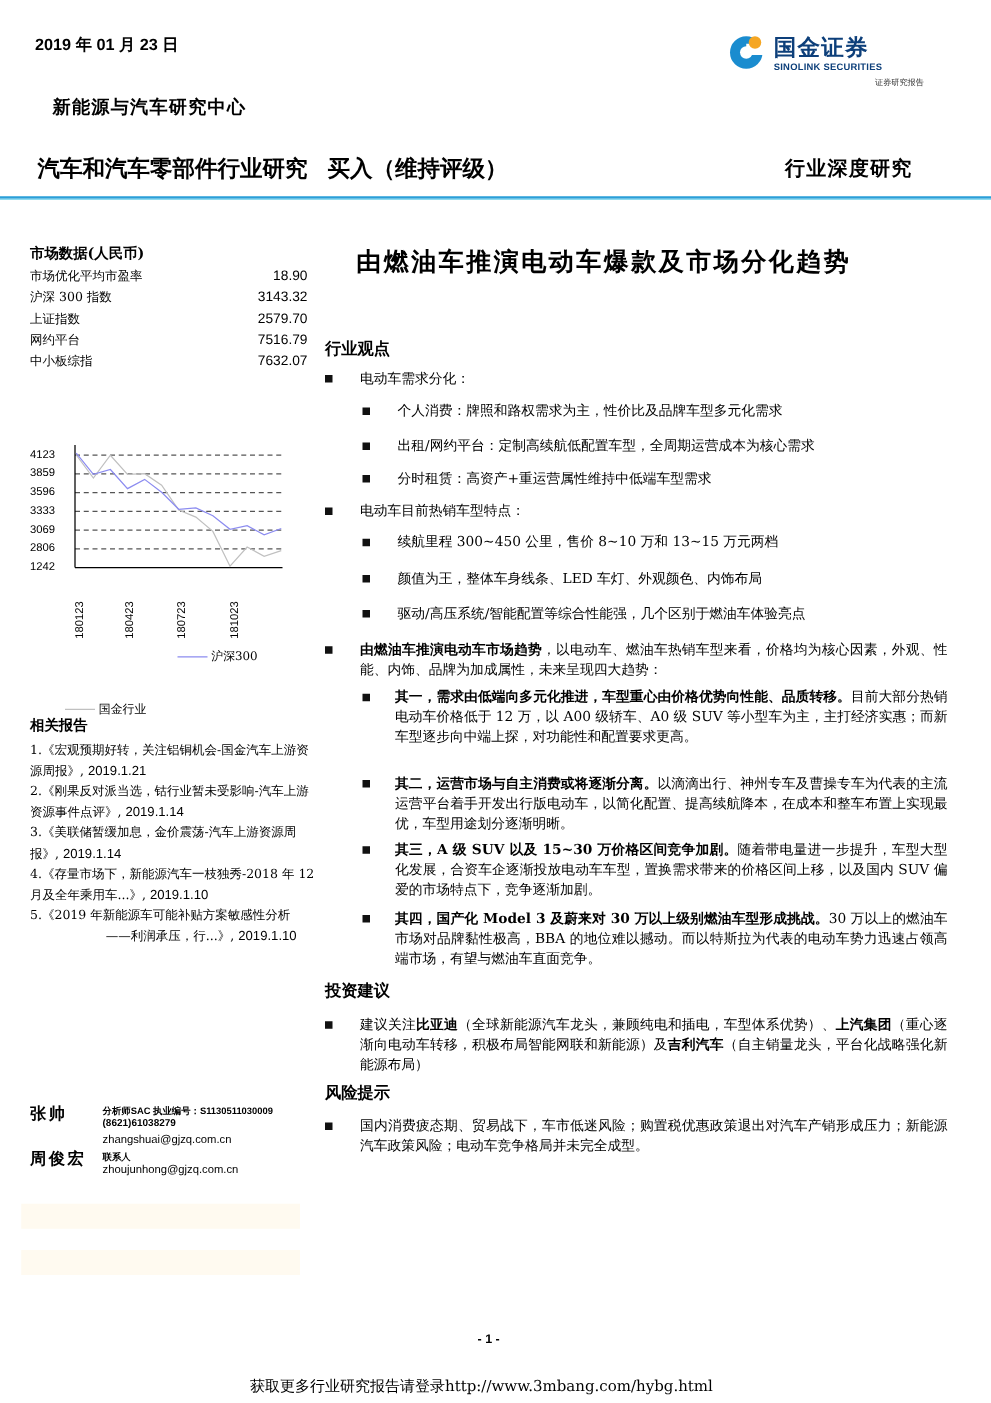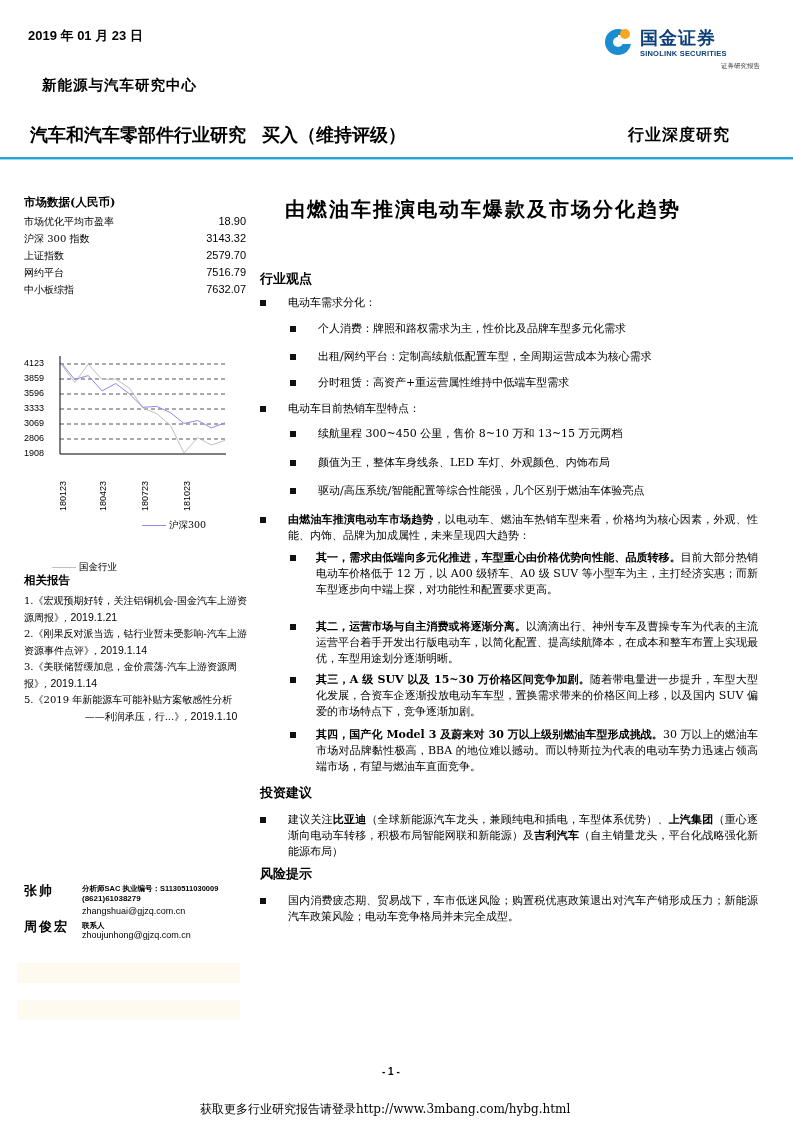--- a/index.html
+++ b/index.html
@@ -15,21 +15,21 @@
   
   #date { left: 28px; top: 27px; font-size: 13px; font-weight: bold; }
   #center-name { left: 42px; top: 76px; font-size: 14.5px; font-weight: bold; letter-spacing: 1px; }
   #sector-line { left: 30px; top: 123px; font-size: 18px; font-weight: bold; }
   #sector-line .rating { margin-left: 16px; }
   #report-type { left: 628px; top: 125px; font-size: 16px; font-weight: bold; letter-spacing: 1px; }
   #header-rule { left: 0; top: 157px; width: 793px; height: 2px; background: #2a9fd8; }
   #header-rule2 { left: 0; top: 159px; width: 793px; height: 1px; background: #8fdcf0; }
 
   
-  #logo { left: 603px; top: 22px; width: 160px; height: 54px; text-align: right; }
+  #logo { left: 582px; top: 22px; width: 160px; height: 54px; text-align: right; }
   .logo-mark { position: absolute; left: 0; top: 4px; width: 30px; height: 30px; }
   .logo-cn { position: absolute; left: 37px; top: 4px; font-size: 18px; font-weight: bold; color: #0d3f7a; letter-spacing: 1px; font-family: "DejaVu Sans", sans-serif; }
   .logo-en { position: absolute; left: 37px; top: 27px; font-size: 7.5px; font-weight: bold; color: #0d3f7a; font-family: "Liberation Sans", sans-serif; letter-spacing: 0.2px; }
   .logo-sub { position: absolute; left: 118px; top: 40px; font-size: 6.5px; color: #333; }
 
   
   #market-data { left: 24px; top: 195px; width: 222px; }
   #market-data h3 { font-size: 11.5px; font-weight: bold; margin-bottom: 3px; }
   .md-row { display: flex; justify-content: space-between; font-size: 10px; height: 17px; line-height: 17px; }
   .md-row .val { font-family: "Liberation Sans", sans-serif; font-size: 11px; }
@@ -118,21 +118,21 @@
     </div>
 </div>
 
 <div class="abs" id="chart">
   <span class="ytick" style="left:6px;top:5px;">4123</span>
   <span class="ytick" style="left:6px;top:20px;">3859</span>
   <span class="ytick" style="left:6px;top:35px;">3596</span>
   <span class="ytick" style="left:6px;top:50px;">3333</span>
   <span class="ytick" style="left:6px;top:65px;">3069</span>
   <span class="ytick" style="left:6px;top:80px;">2806</span>
-  <span class="ytick" style="left:6px;top:95px;">1908</span>
+  <span class="ytick" style="left:6px;top:95px;">1242</span>
 
   <svg id="chart-svg" width="215" height="120">
     <g stroke="#555" stroke-dasharray="4,3" stroke-width="1">
       <line x1="42" y1="11" x2="208" y2="11"></line>
       <line x1="42" y1="26" x2="208" y2="26"></line>
       <line x1="42" y1="41" x2="208" y2="41"></line>
       <line x1="42" y1="56" x2="208" y2="56"></line>
       <line x1="42" y1="71" x2="208" y2="71"></line>
       <line x1="42" y1="86" x2="208" y2="86"></line>
     </g>
@@ -155,20 +155,21 @@
     <span class="swatch" style="background:#8c8cf0;"></span>
     <span>沪深300</span>
   </div>
 </div>
 
 <div class="abs" id="related">
   <h3>相关报告</h3>
   <div class="rel-item"><span>1.《宏观预期好转，关注铝铜机会-国金汽车上游资源周报》,</span> <span class="d">2019.1.21</span></div>
   <div class="rel-item"><span>2.《刚果反对派当选，钴行业暂未受影响-汽车上游资源事件点评》,</span> <span class="d">2019.1.14</span></div>
   <div class="rel-item"><span>3.《美联储暂缓加息，金价震荡-汽车上游资源周报》,</span> <span class="d">2019.1.14</span></div>
+  <div class="rel-item"><span>4.《存量市场下，新能源汽车一枝独秀-2018 年 12 月及全年乘用车...》,</span> <span class="d">2019.1.10</span></div>
   <div class="rel-item"><span>5.《2019 年新能源车可能补贴方案敏感性分析</span>
     <div class="rel-indent"><span>——利润承压，行...》,</span> <span class="d">2019.1.10</span></div>
   </div>
 </div>
 
 <div class="abs" id="authors">
   <div class="author">
     <span class="nm">张帅</span>
     <span class="role">分析师SAC 执业编号：S1130511030009</span>
     <span class="phone">(8621)61038279</span>

